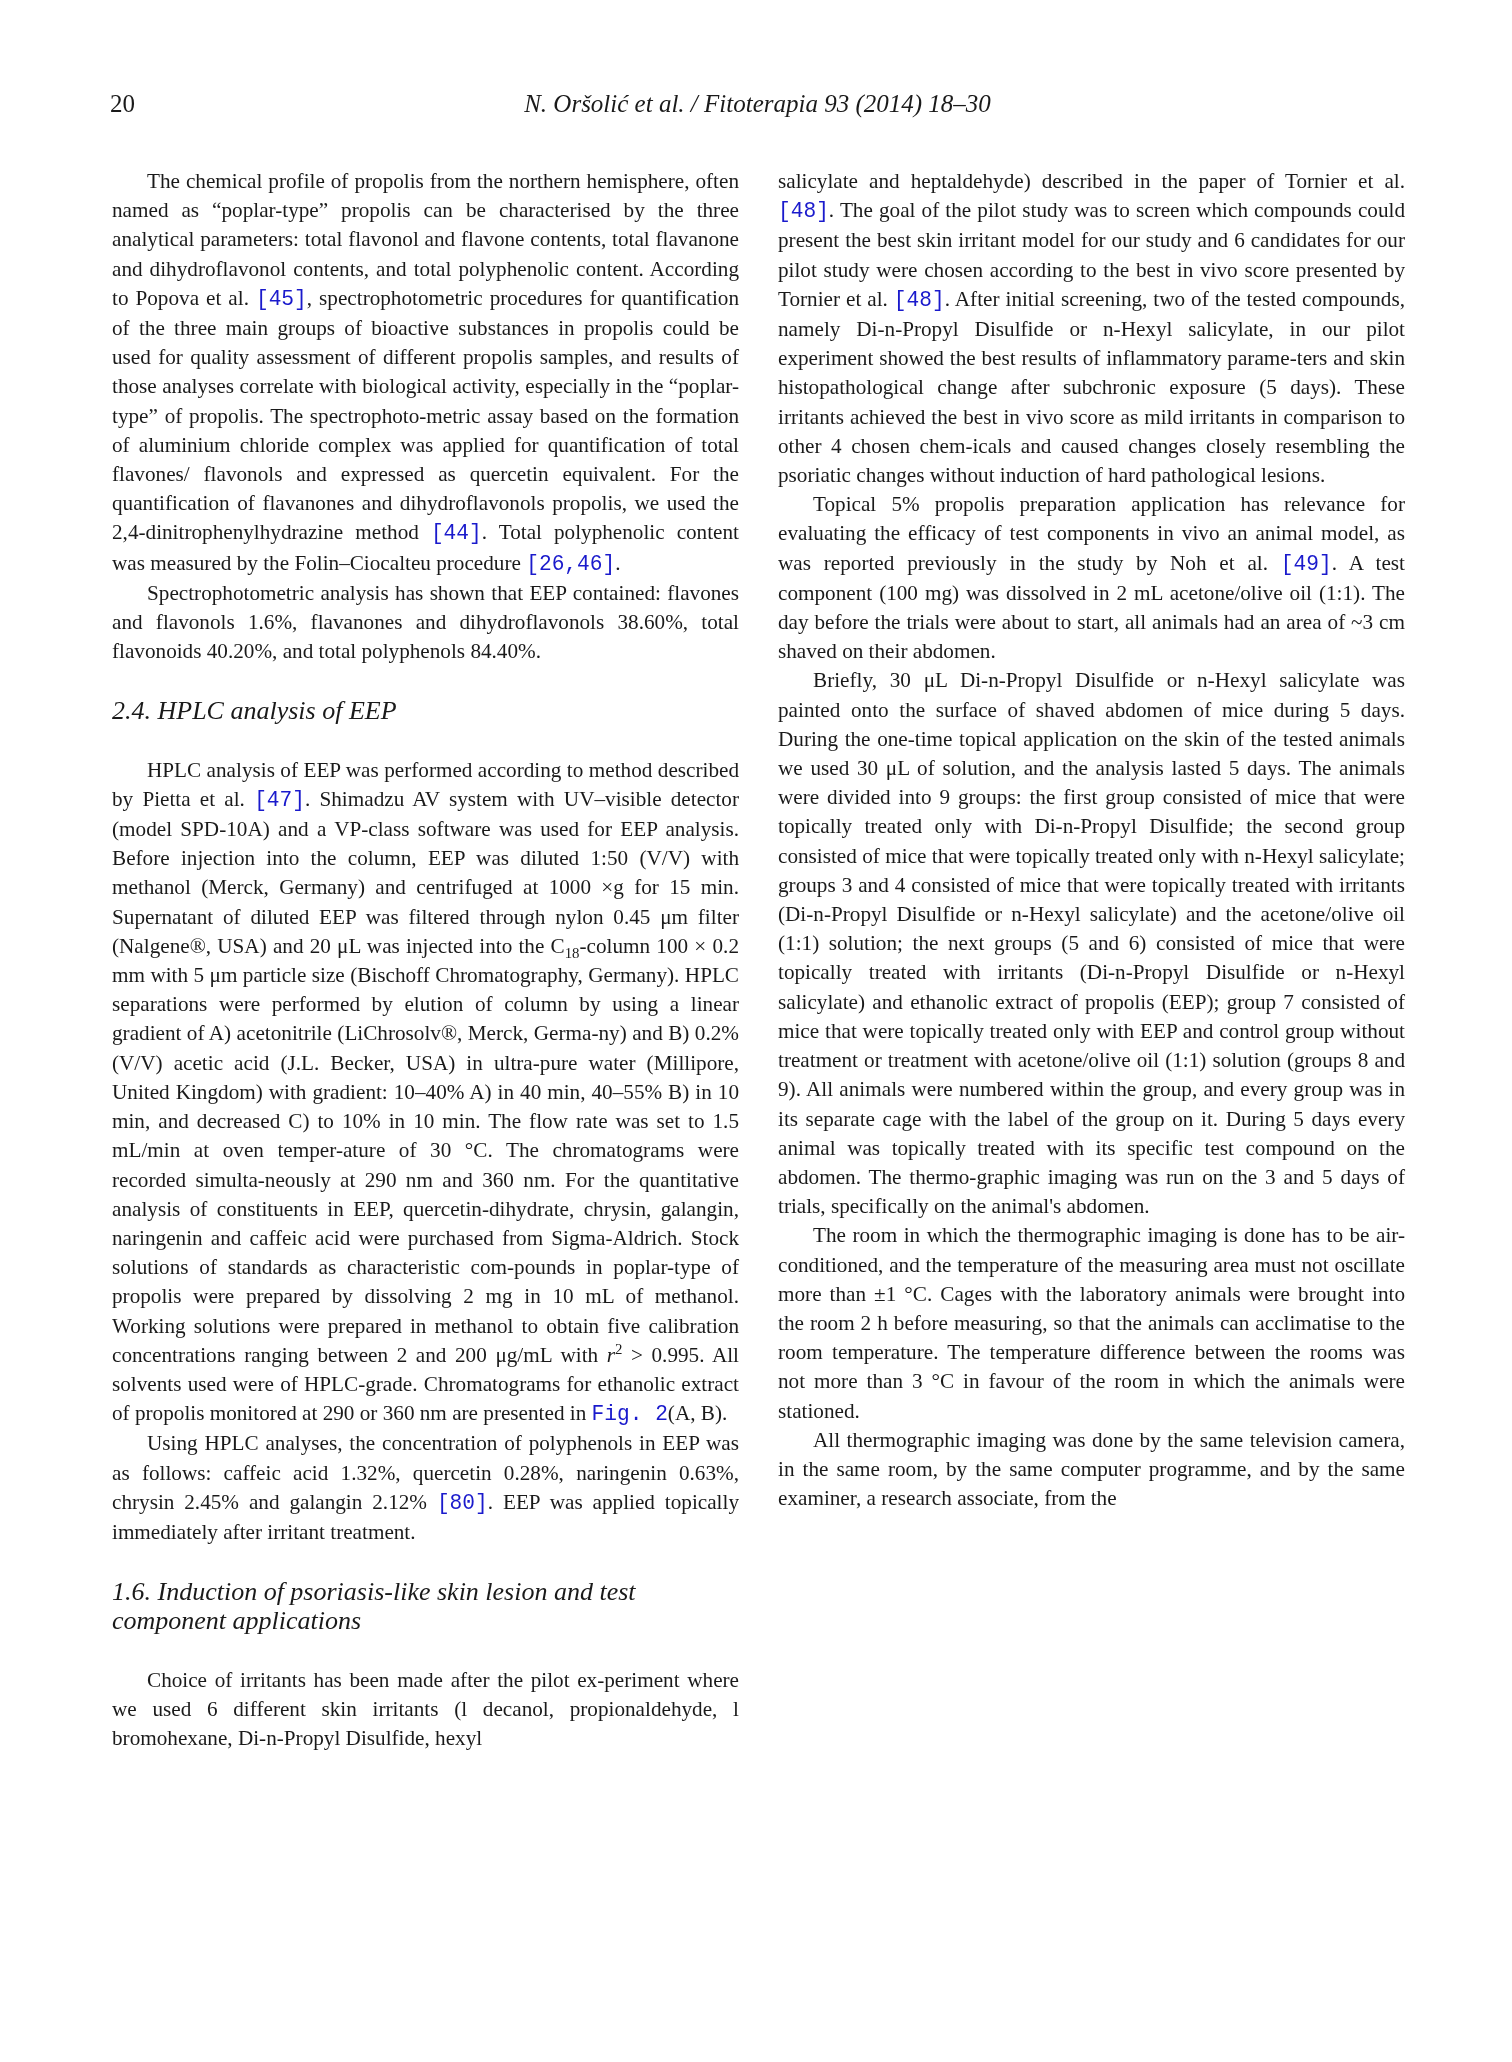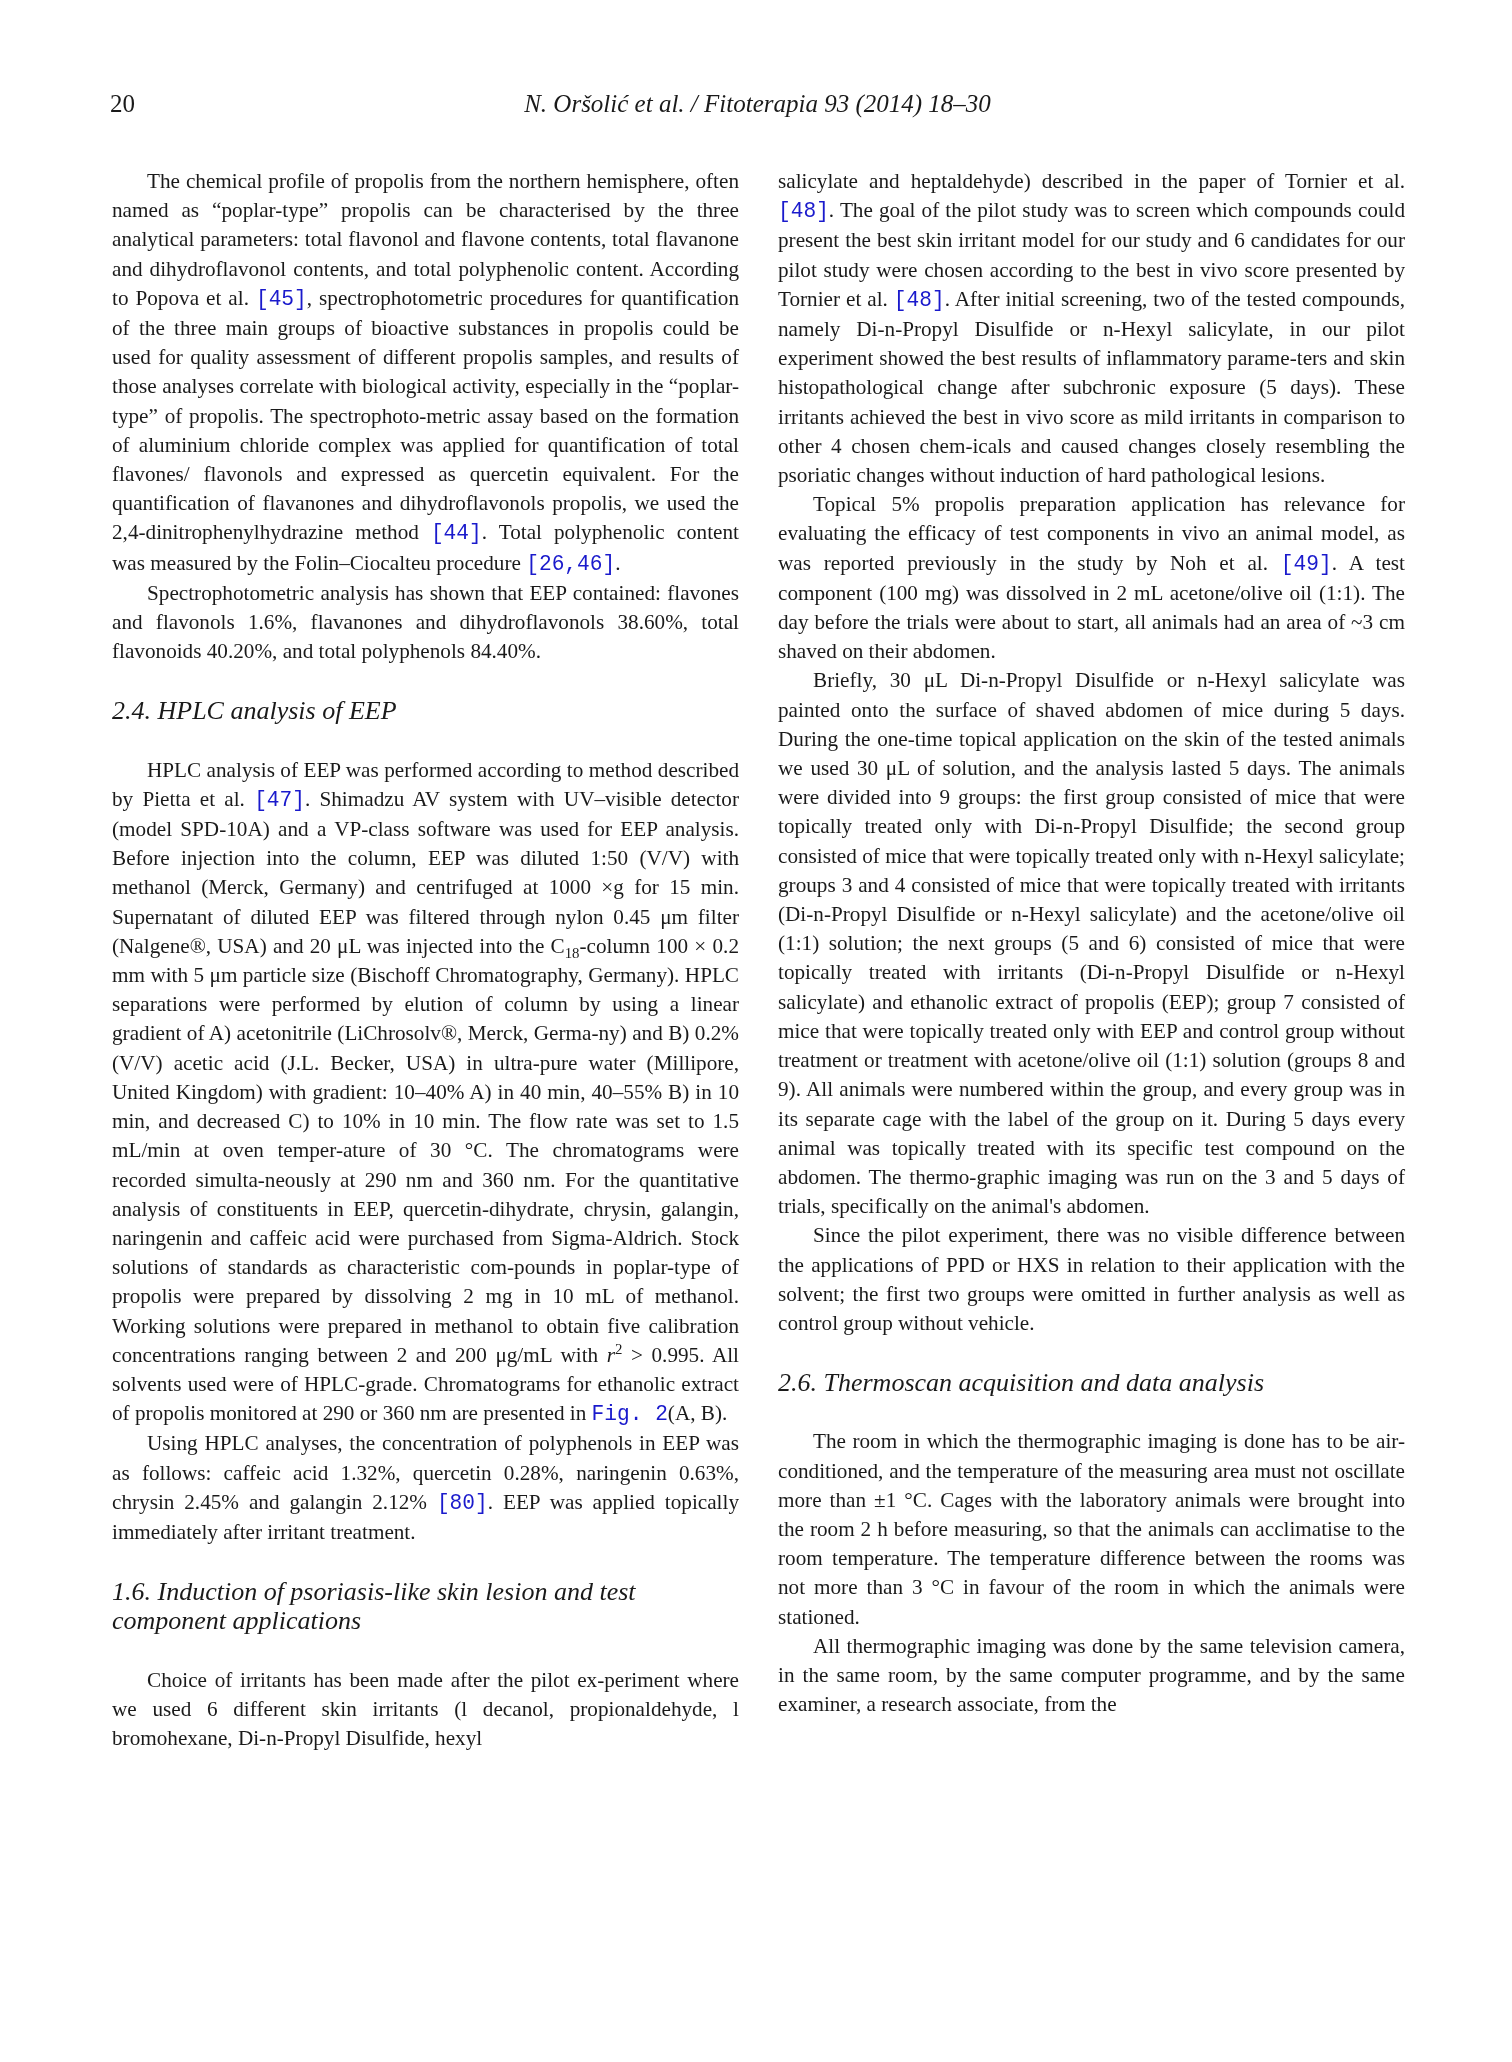--- a/index.html
+++ b/index.html
@@ -40,19 +40,17 @@
 
   <h3 class="sec-gap-before sec-gap-after"><span>1.6. Induction of psoriasis-like skin lesion and test</span><br><span>component applications</span></h3>
 
   <p>Choice of irritants has been made after the pilot ex-periment where we used 6 different skin irritants (l decanol, propionaldehyde, l bromohexane, Di-n-Propyl Disulfide, hexyl</p>
 </div>
 
 <div class="col right">
   <p class="noindent"><span>salicylate and heptaldehyde) described in the paper of Tornier et al. </span><a class="cite">[48]</a><span>. The goal of the pilot study was to screen which compounds could present the best skin irritant model for our study and 6 candidates for our pilot study were chosen according to the best in vivo score presented by Tornier et al. </span><a class="cite">[48]</a><span>. After initial screening, two of the tested compounds, namely Di-n-Propyl Disulfide or n-Hexyl salicylate, in our pilot experiment showed the best results of inflammatory parame-ters and skin histopathological change after subchronic exposure (5 days). These irritants achieved the best in vivo score as mild irritants in comparison to other 4 chosen chem-icals and caused changes closely resembling the psoriatic changes without induction of hard pathological lesions.</span></p>
   <p><span>Topical 5% propolis preparation application has relevance for evaluating the efficacy of test components in vivo an animal model, as was reported previously in the study by Noh et al. </span><a class="cite">[49]</a><span>. A test component (100 mg) was dissolved in 2 mL acetone/olive oil (1:1). The day before the trials were about to start, all animals had an area of ~3 cm shaved on their abdomen.</span></p>
   <p>Briefly, 30 μL Di-n-Propyl Disulfide or n-Hexyl salicylate was painted onto the surface of shaved abdomen of mice during 5 days. During the one-time topical application on the skin of the tested animals we used 30 μL of solution, and the analysis lasted 5 days. The animals were divided into 9 groups: the first group consisted of mice that were topically treated only with Di-n-Propyl Disulfide; the second group consisted of mice that were topically treated only with n-Hexyl salicylate; groups 3 and 4 consisted of mice that were topically treated with irritants (Di-n-Propyl Disulfide or n-Hexyl salicylate) and the acetone/olive oil (1:1) solution; the next groups (5 and 6) consisted of mice that were topically treated with irritants (Di-n-Propyl Disulfide or n-Hexyl salicylate) and ethanolic extract of propolis (EEP); group 7 consisted of mice that were topically treated only with EEP and control group without treatment or treatment with acetone/olive oil (1:1) solution (groups 8 and 9). All animals were numbered within the group, and every group was in its separate cage with the label of the group on it. During 5 days every animal was topically treated with its specific test compound on the abdomen. The thermo-graphic imaging was run on the 3 and 5 days of trials, specifically on the animal's abdomen.</p>
-  <p>Since the pilot experiment, there was no visible difference between the applications of PPD or HXS in relation to their application with the solvent; the first two groups were omitted in further analysis as well as control group without vehicle.</p>
 
-  <h3 class="sec-gap-before sec-gap-after">2.6. Thermoscan acquisition and data analysis</h3>
 
   <p>The room in which the thermographic imaging is done has to be air-conditioned, and the temperature of the measuring area must not oscillate more than ±1 °C. Cages with the laboratory animals were brought into the room 2 h before measuring, so that the animals can acclimatise to the room temperature. The temperature difference between the rooms was not more than 3 °C in favour of the room in which the animals were stationed.</p>
   <p>All thermographic imaging was done by the same television camera, in the same room, by the same computer programme, and by the same examiner, a research associate, from the</p>
 </div>
 
 </body></html>

